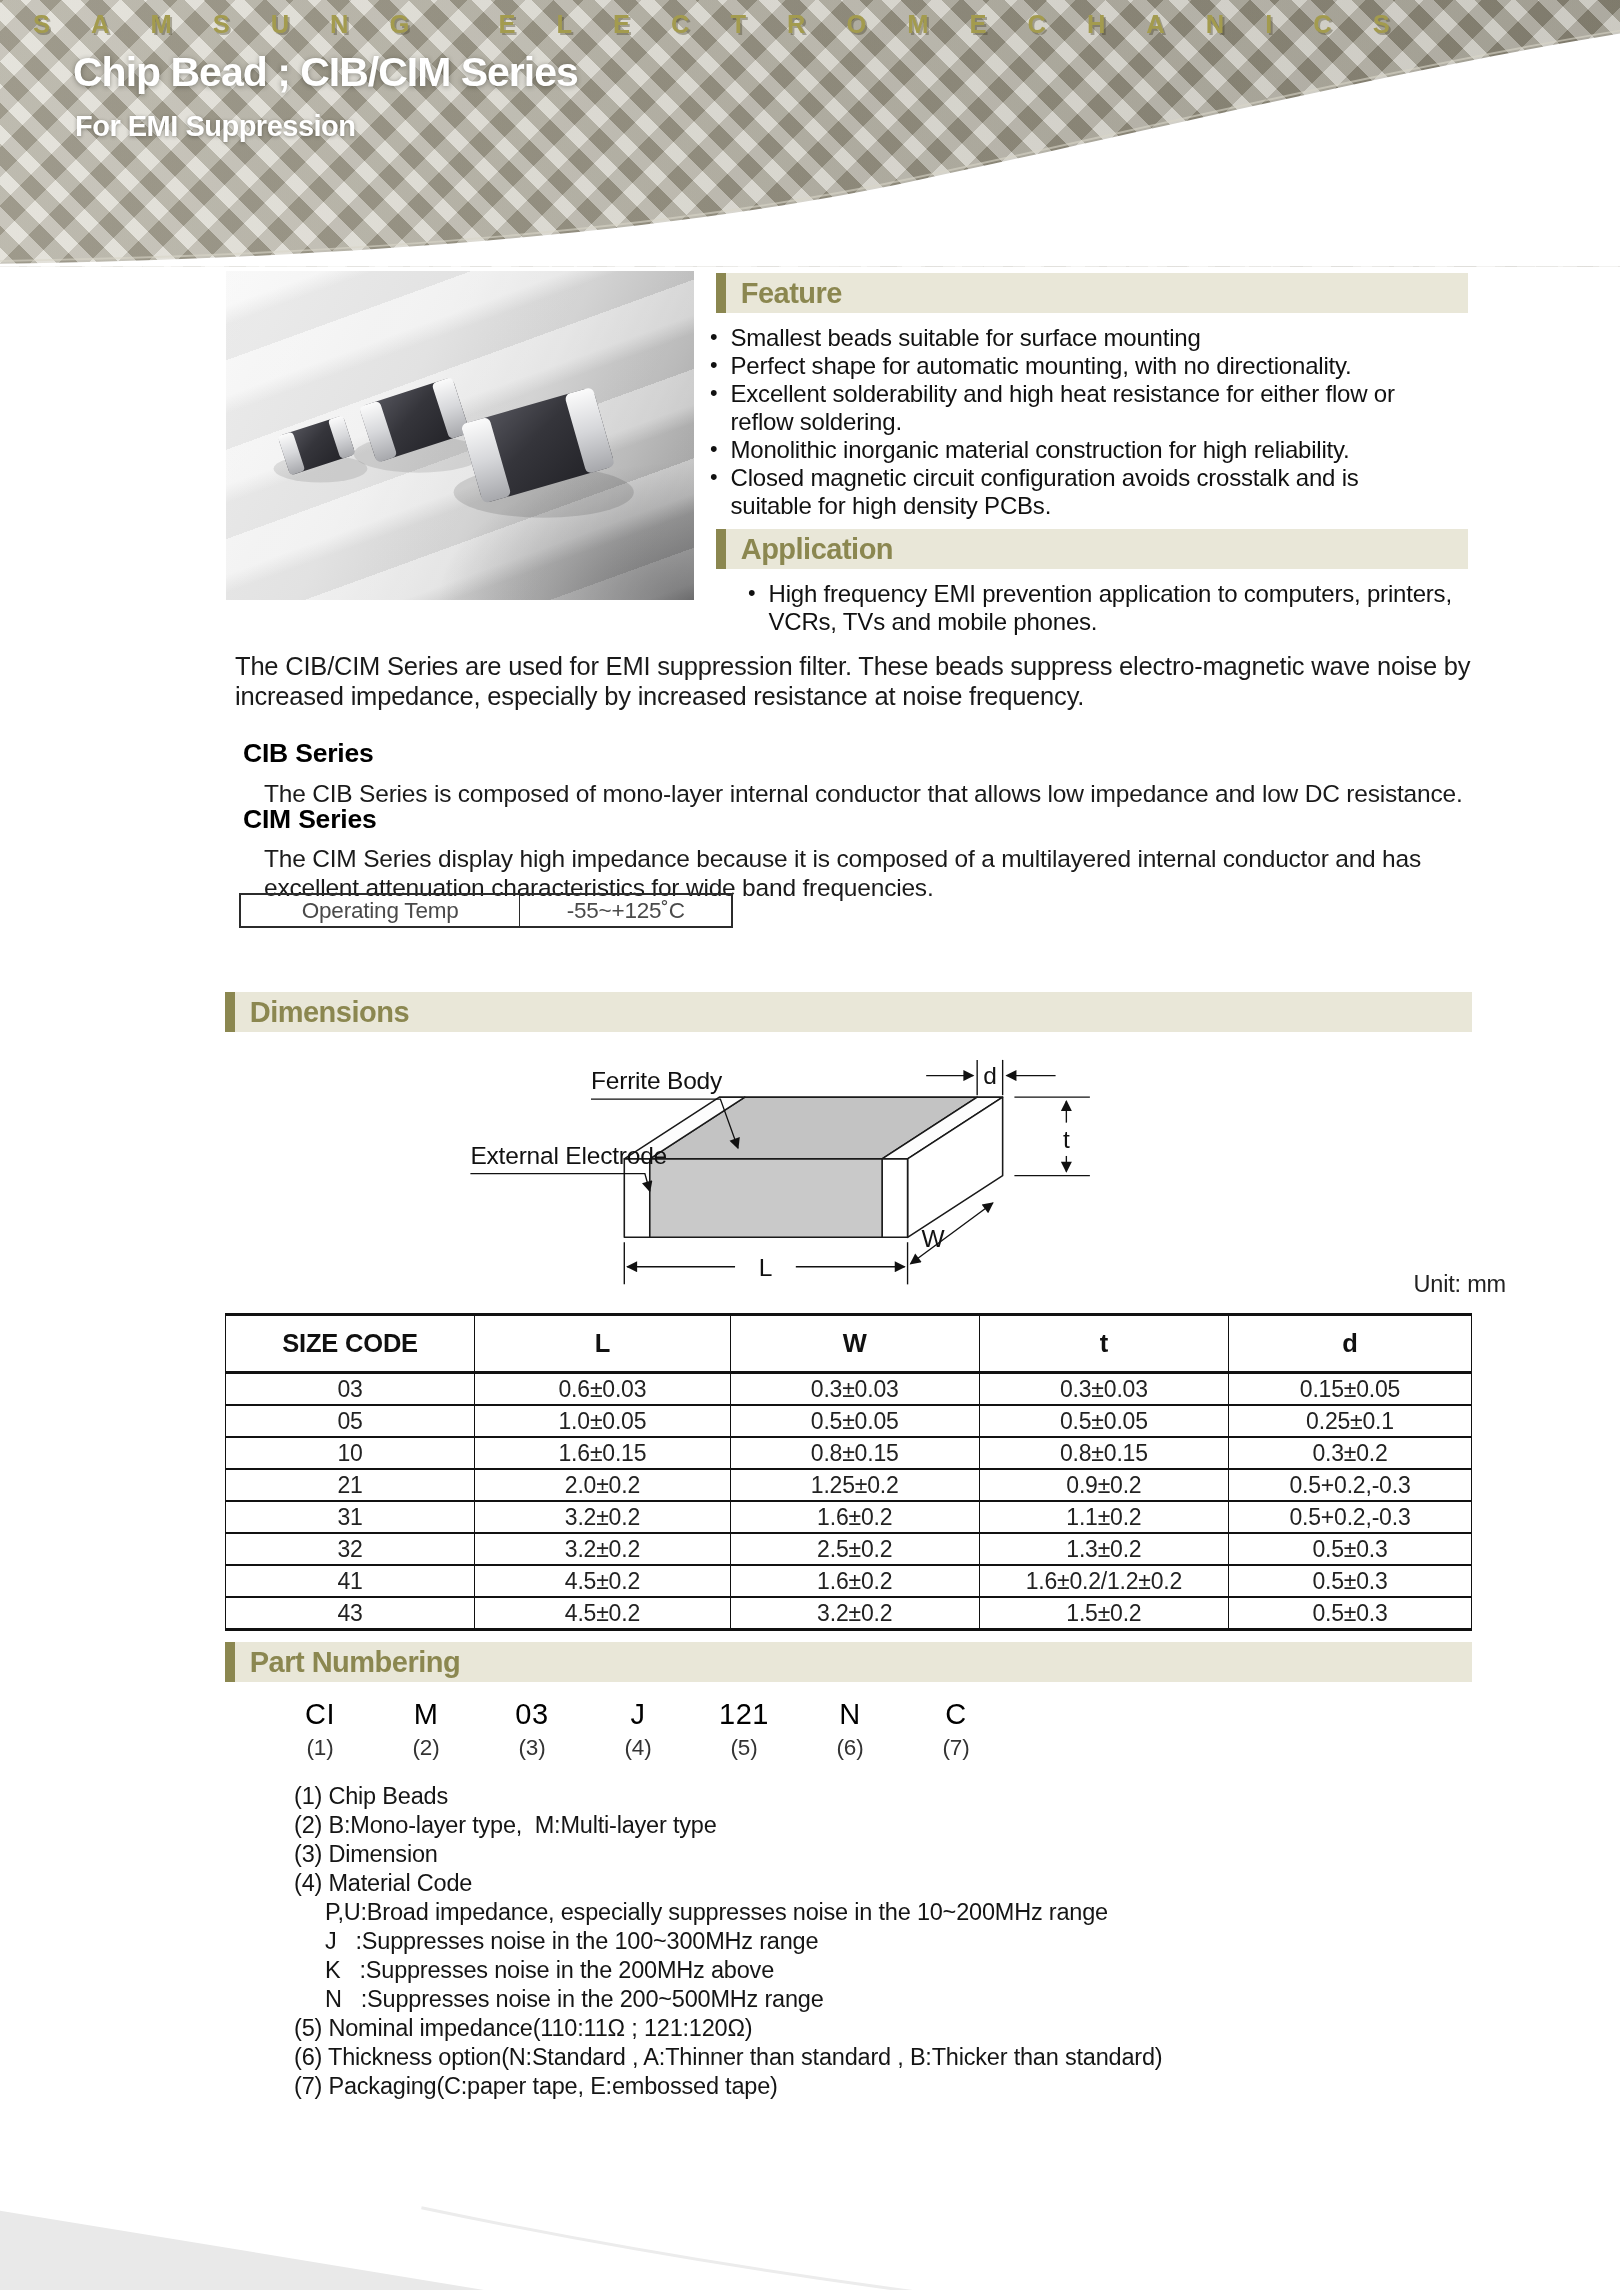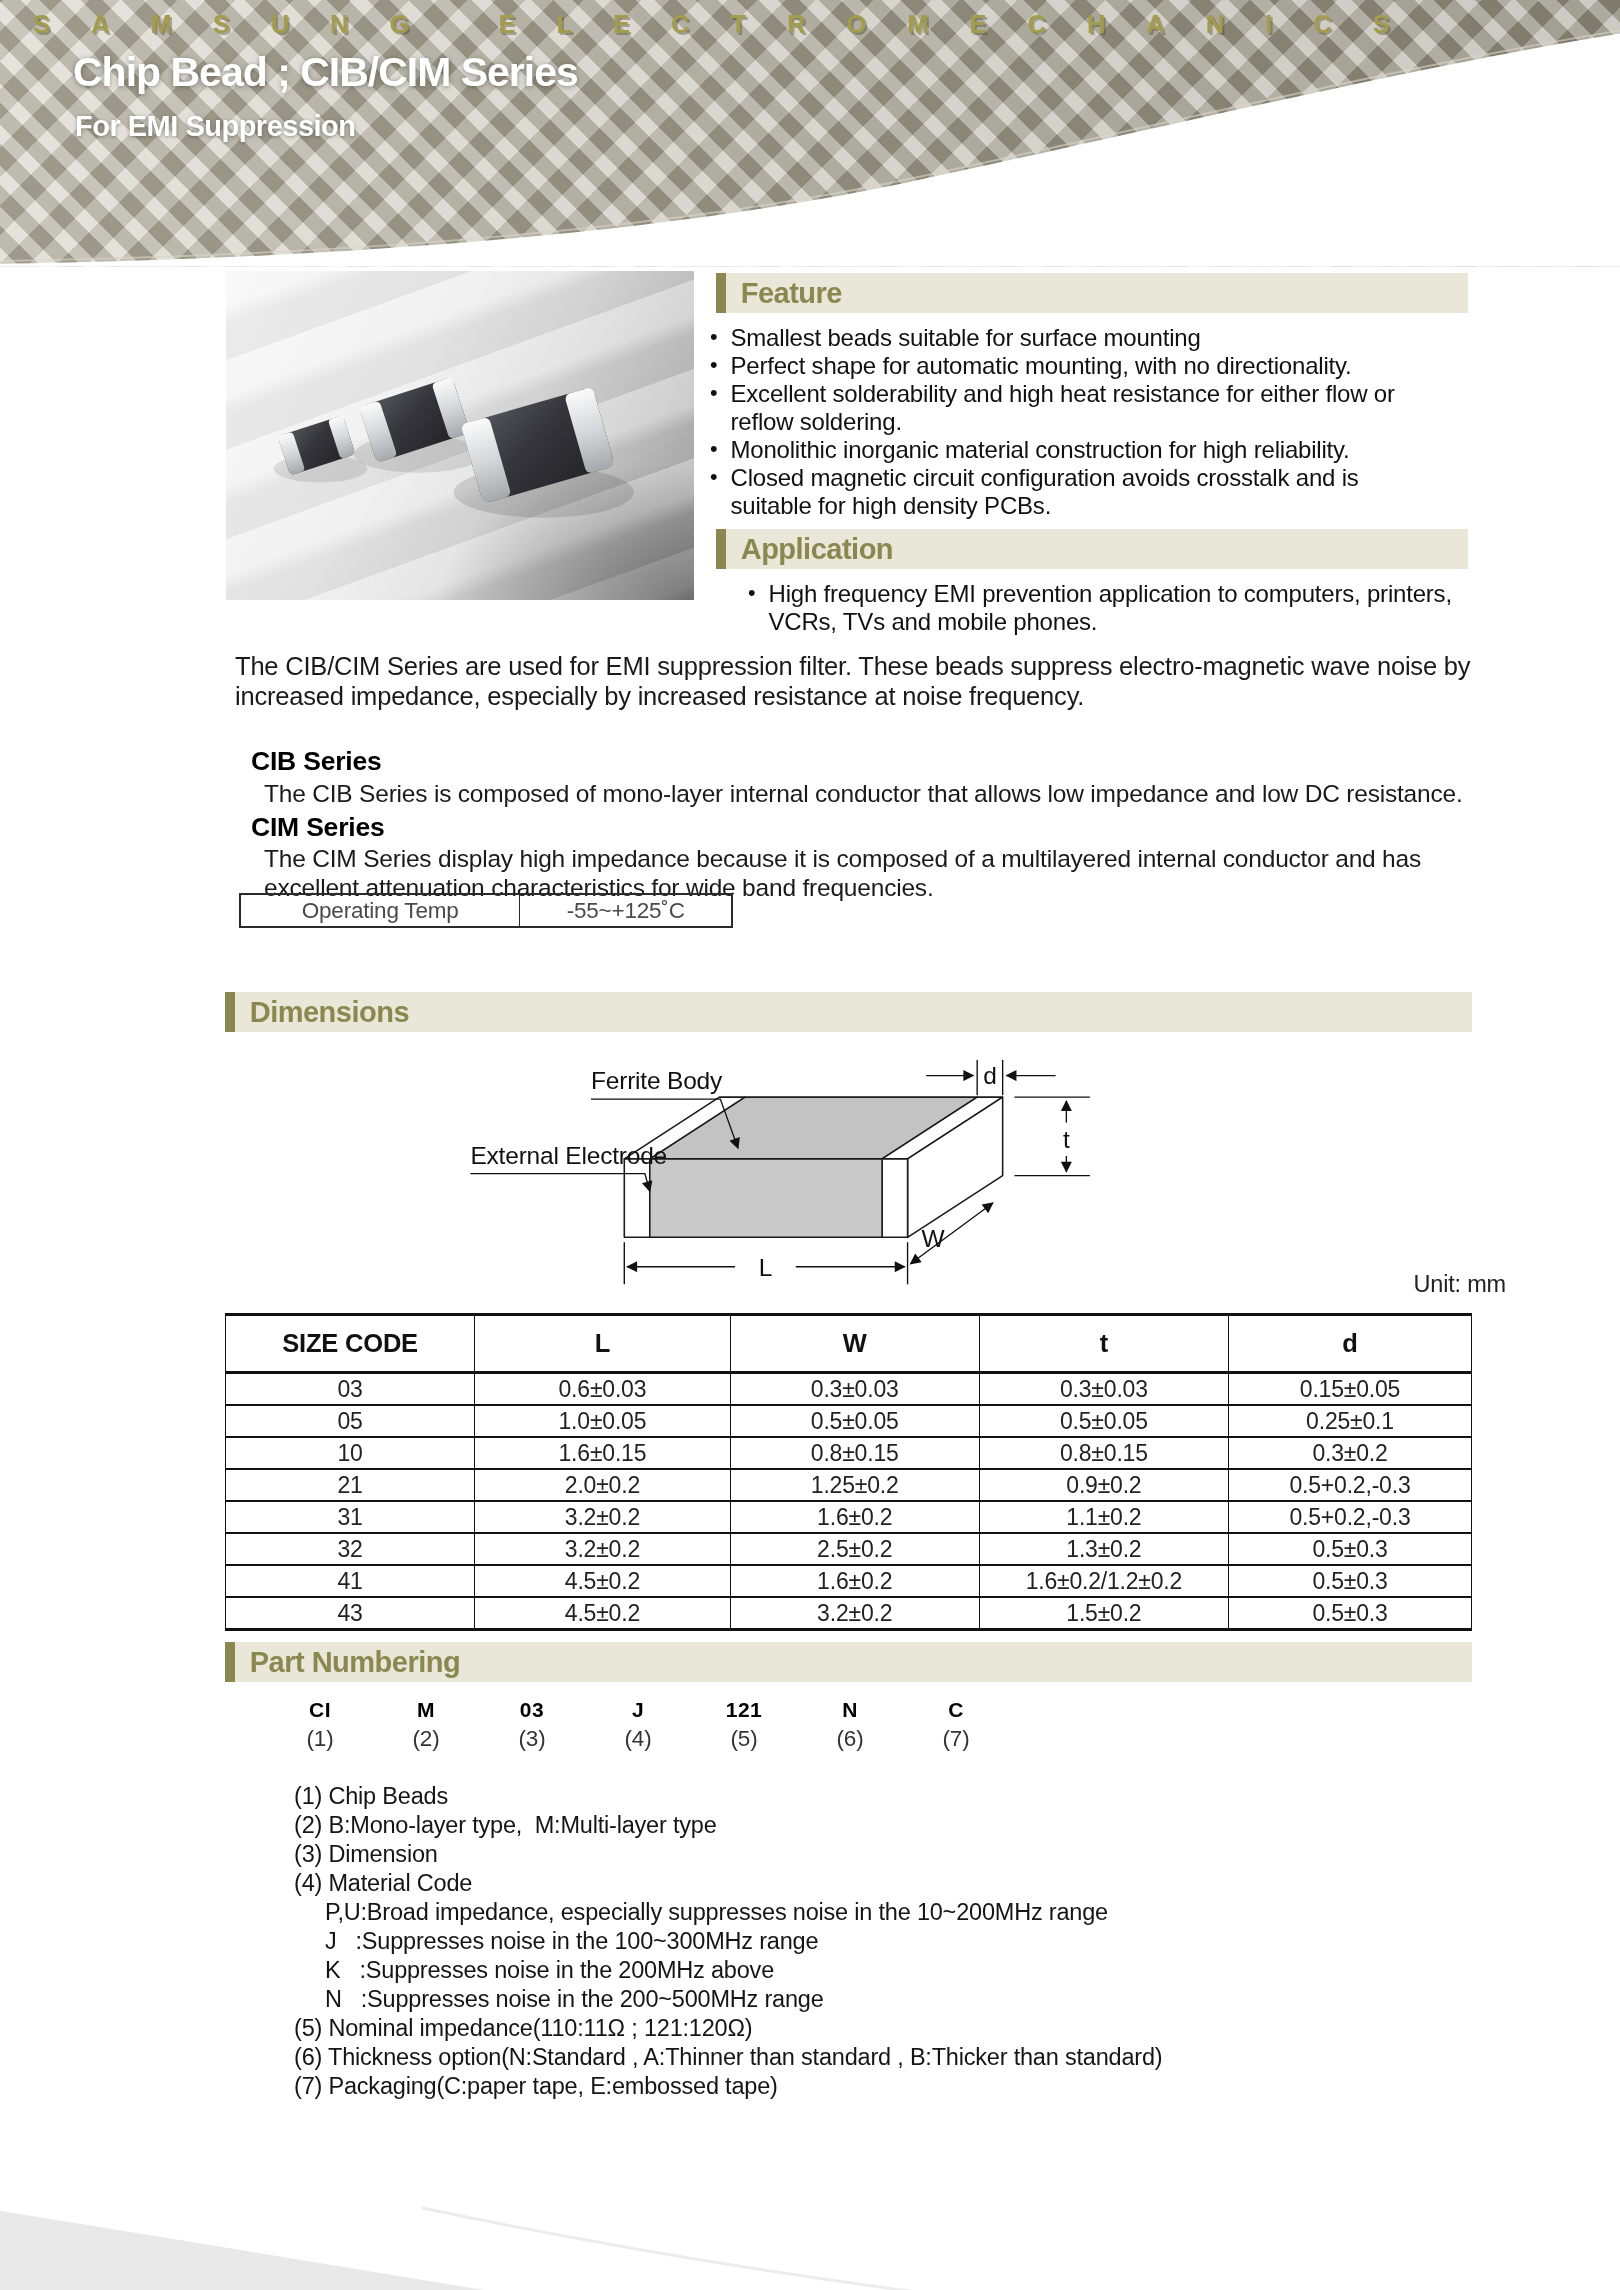--- a/index.html
+++ b/index.html
@@ -40,21 +40,21 @@
 
   
   .blist{position:absolute;width:727px;font-size:24px;line-height:28px;color:#111;}
   .feature-list{left:707px;top:324px;}
   .app-list{left:745px;top:580px;}
   .bitem{position:relative;padding-left:23.5px;}
   .bitem::before{content:"\2022";position:absolute;left:2.9px;top:-1px;font-size:21.6px;}
 
   
   .intro{position:absolute;left:235px;top:651px;width:1243px;margin:0;font-size:25.5px;line-height:30px;}
-  .series-h{position:absolute;left:235px;margin:16px;font-size:26.5px;font-weight:bold;color:#000;}
+  .series-h{position:absolute;left:235px;margin:8px;font-size:26.5px;font-weight:bold;color:#000;}
   .cib-h{top:730px;} .cim-h{top:796px;}
   .series-p{position:absolute;left:248px;margin:16px;font-size:24.5px;line-height:29px;}
   .cib-p{top:763px;width:1235px;} .cim-p{top:828px;width:1220px;}
 
   
   .temp-table{position:absolute;left:239px;top:893px;width:494px;border-collapse:collapse;
      border:2.5px solid #2b2b2b;font-size:22.5px;color:#4a4a4a;}
   .temp-table td{border:1.2px solid #2b2b2b;height:29px;text-align:center;}
 
   
@@ -69,21 +69,21 @@
      border-left:1.2px solid #111;border-right:1.2px solid #111;}
   .size-table th{height:53px;font-size:25.5px;font-weight:bold;color:#111;
      border-bottom:3.4px solid #111;text-align:center;}
   .size-table td{height:28px;font-size:23px;color:#222;text-align:center;
      border-bottom:2.5px solid #111;}
   .size-table th + th, .size-table td + td{border-left:1.5px solid #111;}
 
   
   .pn-codes{position:absolute;left:267px;top:1698px;display:grid;grid-template-columns:repeat(7,106px);}
   .pn-slot{text-align:center;}
-  .pn-code{font-size:21px;font-weight:bold;color:#000;letter-spacing:0.5px;}
+  .pn-code{font-size:29px;font-weight:normal;color:#000;letter-spacing:0.5px;}
   .pn-idx{font-size:22.5px;color:#333;margin-top:3.9px;}
   .pn-notes{position:absolute;left:294px;top:1782px;width:1127px;font-size:23.5px;color:#151515;}
   .pn-note{line-height:29px;white-space:pre-wrap;}
   .pn-note.sub{padding-left:31px;}
 
   
   .deco-bottom{position:absolute;left:0;bottom:0;}
 </style>
 </head>
 <body>

